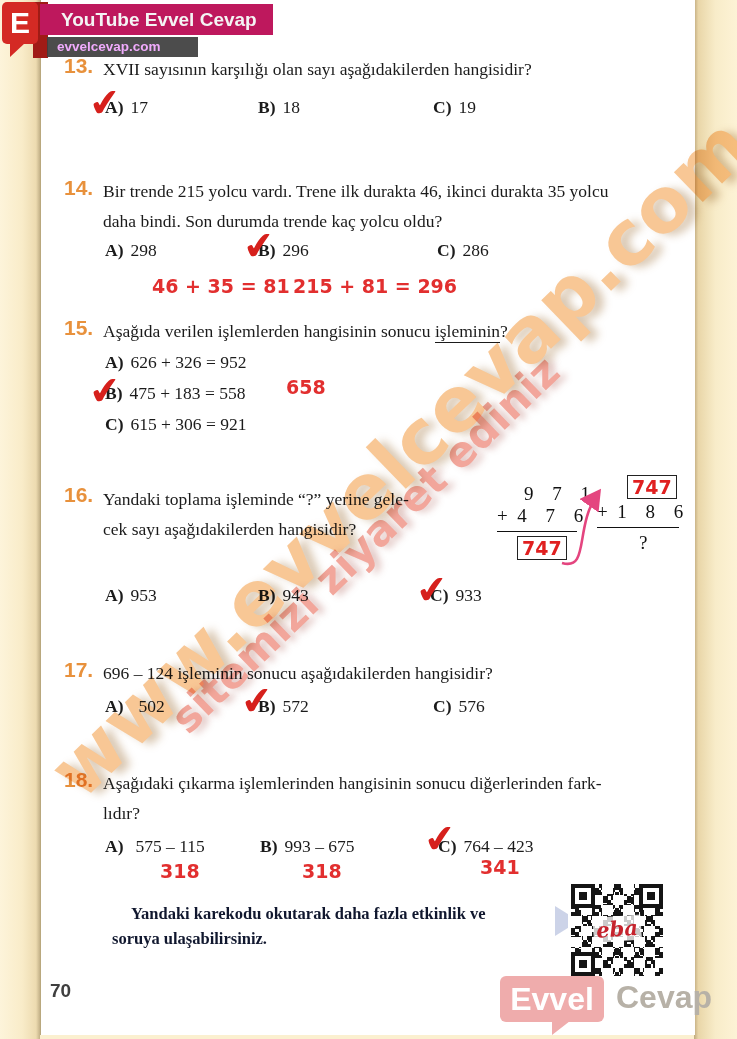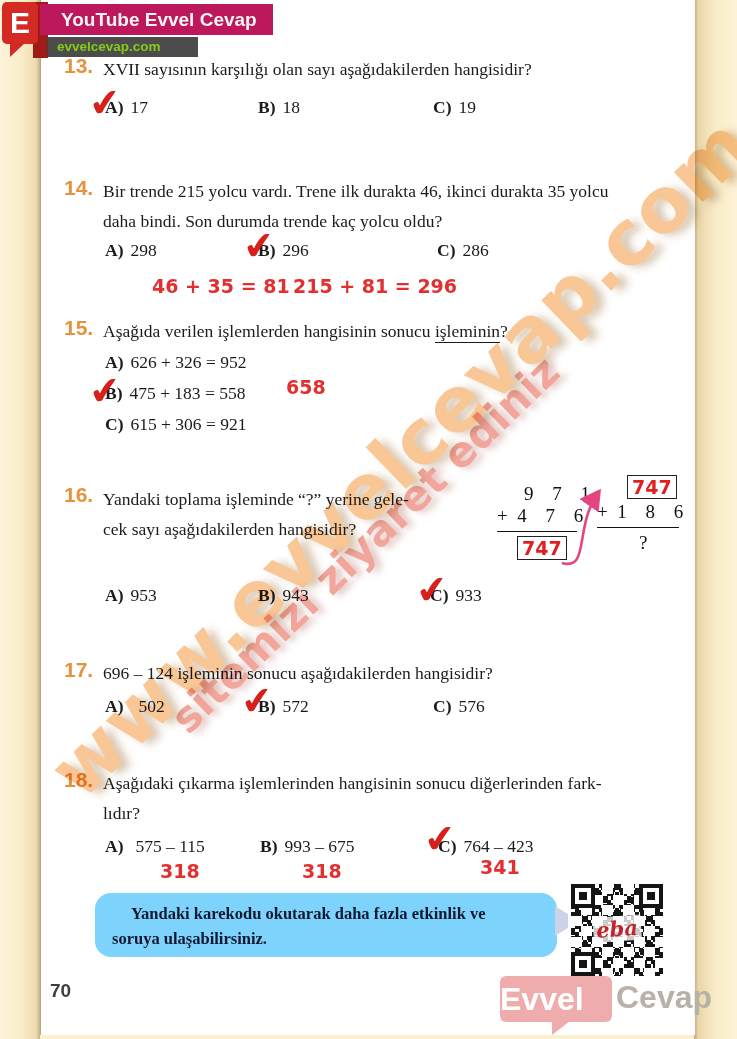--- a/index.html
+++ b/index.html
@@ -7,21 +7,21 @@
   .canvas{position:relative;width:737px;height:1039px;overflow:hidden;background:#fbf0d0;}
   .left-strip{position:absolute;left:0;top:0;width:40px;height:100%;
     background:linear-gradient(90deg,#fdf4da 0%,#f9ecc9 55%,#eddbb0 90%,#c3b188 100%);}
   .right-strip{position:absolute;right:0;top:0;width:43px;height:100%;
     background:linear-gradient(90deg,#bfa97e 0%,#e9d6a8 10%,#f8ecc9 50%,#fdf3d6 100%);}
   .page{position:absolute;left:40px;top:0;width:654px;height:1035px;background:#ffffff;
     border-left:1px solid #b9a87e;}
   
   .bar1{position:absolute;left:40px;top:4px;width:212px;height:31px;background:#be185d;color:#f4f4f4;
     font:bold 19px "Liberation Sans",sans-serif;line-height:31px;padding-left:21px;z-index:7;}
-  .bar2{position:absolute;left:47px;top:37px;width:141px;height:20px;background:rgba(62,62,62,.93);color:#84cc16;
+  .bar2{position:absolute;left:47px;top:37px;width:141px;height:20px;background:rgba(62,62,62,.93);color:#f0abfc;
     font:bold 13.5px "Liberation Sans",sans-serif;line-height:20px;padding-left:10px;z-index:7;}
   .badge-ribbon{position:absolute;left:33px;top:2px;width:15px;height:56px;background:#a01b16;z-index:7;}
   .badge{position:absolute;left:2px;top:2px;width:36px;height:42px;background:#d42a24;border-radius:5px;
     color:#fff;font:bold 30px "Liberation Sans",sans-serif;line-height:42px;text-align:center;z-index:8;}
   .badge-tail{position:absolute;left:10px;top:43px;width:0;height:0;
     border-left:15px solid #d42a24;border-bottom:14px solid transparent;z-index:8;}
   
   .q{position:absolute;left:0;width:737px;z-index:2;}
   .qnum{position:absolute;left:64px;top:0;color:#e8913c;font:bold 21px "Liberation Sans",sans-serif;}
   .qline{position:absolute;left:103px;white-space:nowrap;font:17.5px/26px "Liberation Serif",serif;color:#1b1b1b;}
@@ -41,41 +41,41 @@
   .qmark{font:19px "Liberation Serif",serif;color:#111;}
   .arrow-svg{position:absolute;z-index:3;}
   
   .wm{position:absolute;z-index:5;pointer-events:none;font-family:"DejaVu Sans",sans-serif;font-weight:bold;
     text-align:center;mix-blend-mode:multiply;white-space:nowrap;}
   .wm-primary{left:-55px;top:447px;width:840px;font-size:76px;letter-spacing:1px;color:#f8c795;
     transform:rotate(-44deg);text-shadow:5px 7px 9px rgba(160,115,60,.40);}
   .wm-secondary{left:85px;top:520px;width:560px;font-size:42px;color:#f2a69b;
     transform:rotate(-44deg);text-shadow:4px 5px 7px rgba(170,90,80,.35);}
   
-  .bubble{position:absolute;left:95px;top:893px;width:462px;height:64px;background:#7dd3fc;border-radius:16px;z-index:2;}
+  .bubble{position:absolute;left:95px;top:893px;width:462px;height:64px;background:#ffffff;border-radius:16px;z-index:2;}
   .bubble-tail{position:absolute;left:555px;top:906px;width:0;height:0;z-index:2;
     border-left:24px solid #ccd3e8;border-top:15px solid transparent;border-bottom:15px solid transparent;}
   .bubble .l1{margin:11px 0 0 36px;font:bold 16.5px "Liberation Serif",serif;color:#10172e;white-space:nowrap;}
   .bubble .l2{margin:5px 0 0 17px;font:bold 16.5px "Liberation Serif",serif;color:#10172e;}
   .qr{position:absolute;left:568px;top:881px;width:98px;height:98px;background:#fff;z-index:2;}
   .qr-pattern{position:absolute;inset:3px;
     background-image:
       repeating-conic-gradient(#fff 0 25%,transparent 0 50%),
       repeating-conic-gradient(#151515 0 25%,transparent 0 50%),
       repeating-conic-gradient(#151515 0 25%,transparent 0 50%);
     background-size:21px 21px,8px 8px,13px 13px;
     background-position:0 0,0 0,4px 6px;}
   .qr-finder{position:absolute;width:16px;height:16px;border:4px solid #141414;background:#fff;}
   .qr-finder::after{content:"";position:absolute;left:4px;top:4px;width:8px;height:8px;background:#141414;}
   .qr-f-tl{left:3px;top:3px;} .qr-f-tr{right:3px;top:3px;} .qr-f-bl{left:3px;bottom:3px;}
   .qr-label{position:absolute;left:50%;top:50%;transform:translate(-50%,-55%) rotate(-4deg);
     background:rgba(255,255,255,.78);color:#c6232d;font:italic bold 21px "DejaVu Serif",serif;padding:0 3px;}
   .pageno{position:absolute;left:50px;top:980px;font:bold 19px "Liberation Sans",sans-serif;color:#3f3f3f;z-index:2;}
-  .logo-box{position:absolute;left:500px;top:976px;width:112px;height:46px;background:#efacac;border-radius:6px;
-    color:#fff;font:bold 32px "Liberation Sans",sans-serif;line-height:46px;text-align:left;z-index:8;}
+  .logo-box{position:absolute;left:500px;top:976px;width:104px;height:46px;background:#efacac;border-radius:6px;
+    color:#fff;font:bold 32px "Liberation Sans",sans-serif;line-height:46px;text-align:center;z-index:8;}
   .logo-tail{position:absolute;left:552px;top:1021px;width:0;height:0;z-index:8;
     border-top:14px solid #efacac;border-right:18px solid transparent;}
   .logo-gray{position:absolute;left:616px;top:979px;font:bold 32px "Liberation Sans",sans-serif;color:#b7b1a7;z-index:8;}
 </style>
 </head>
 <body>
 
 <div class="canvas">
   <div class="left-strip"></div>
   <div class="right-strip"></div>

